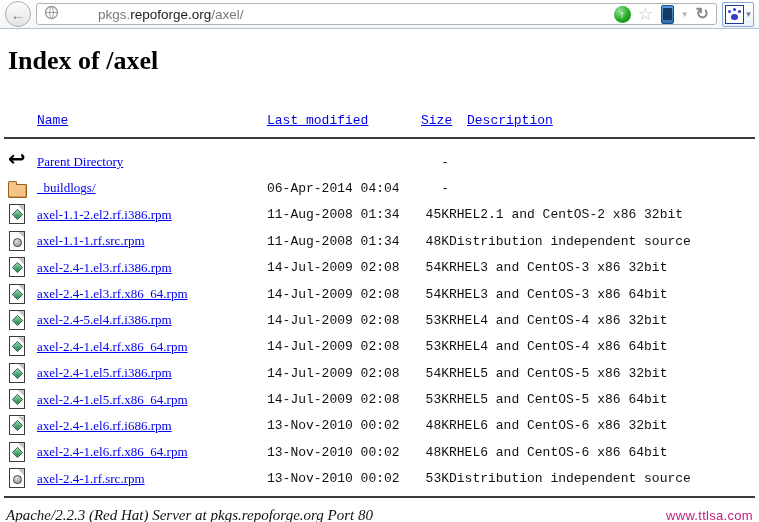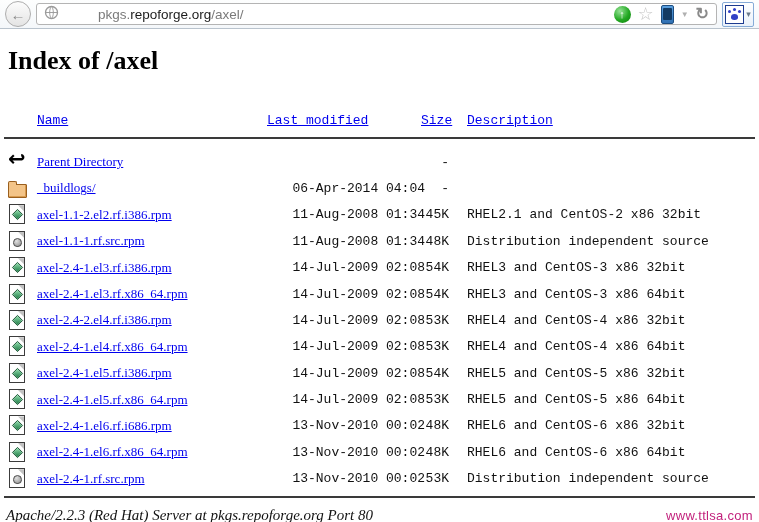--- a/index.html
+++ b/index.html
@@ -66,23 +66,23 @@
     color:#000;margin:17px 0 0 8px;
   }
   .mono{font-family:"Liberation Mono","DejaVu Sans Mono",monospace;font-size:13px;color:#111;}
   .lrow{display:flex;align-items:center;padding-left:8px;white-space:pre;}
   .lhead{margin-top:33px;}
   .col-icon{width:20px;height:23px;margin-right:9px;position:relative;flex:0 0 auto;display:inline-block;}
   .h-name{width:230px;flex:0 0 auto;}
   .h-date{width:154px;flex:0 0 auto;}
   .h-size{width:46px;flex:0 0 auto;}
   .col-name{width:230px;flex:0 0 auto;overflow:visible;font-family:Liberation Serif, serif;}
-  .col-date{width:158px;flex:0 0 auto;text-align:right;}
+  .col-date{width:158px;flex:0 0 auto;}
   .col-size{width:24px;flex:0 0 auto;text-align:right;}
-  .col-desc{margin-left:18px;flex:0 0 auto;}
+  .col-desc{flex:0 0 auto;}
   a{color:#0000ee;text-decoration:underline;cursor:pointer;}
   .rule{border:none;border-top:2px solid #3a3a3a;margin:5px 4px 0 4px;}
   .rule2{margin-top:4px;}
   .rows{margin-top:10px;}
   .rows .lrow{height:26.4px;}
 
   
   .glyph{position:absolute;display:block;font-style:normal;}
   .ic-back-arrow .glyph{left:0;top:-3px;font-family:"DejaVu Sans",sans-serif;font-size:21px;font-weight:bold;color:#000;line-height:22px;}
   .ic-back-arrow .glyph::before{content:"↩";}
@@ -203,21 +203,21 @@
   <div class="lrow">
     <span class="col-icon ic-rpm-file"><i class="glyph"></i></span>
     <span class="col-name"><a>axel-2.4-1.el3.rf.x86_64.rpm</a></span>
     <span class="col-date">14-Jul-2009 02:08</span>
     <span class="col-size">54K</span>
     <span class="col-desc">RHEL3 and CentOS-3 x86 64bit</span>
   </div>
 
   <div class="lrow">
     <span class="col-icon ic-rpm-file"><i class="glyph"></i></span>
-    <span class="col-name"><a>axel-2.4-2.el4.rf.i386.rpm</a></span>
+    <span class="col-name"><a>axel-2.4-5.el4.rf.i386.rpm</a></span>
     <span class="col-date">14-Jul-2009 02:08</span>
     <span class="col-size">53K</span>
     <span class="col-desc">RHEL4 and CentOS-4 x86 32bit</span>
   </div>
 
   <div class="lrow">
     <span class="col-icon ic-rpm-file"><i class="glyph"></i></span>
     <span class="col-name"><a>axel-2.4-1.el4.rf.x86_64.rpm</a></span>
     <span class="col-date">14-Jul-2009 02:08</span>
     <span class="col-size">53K</span>

